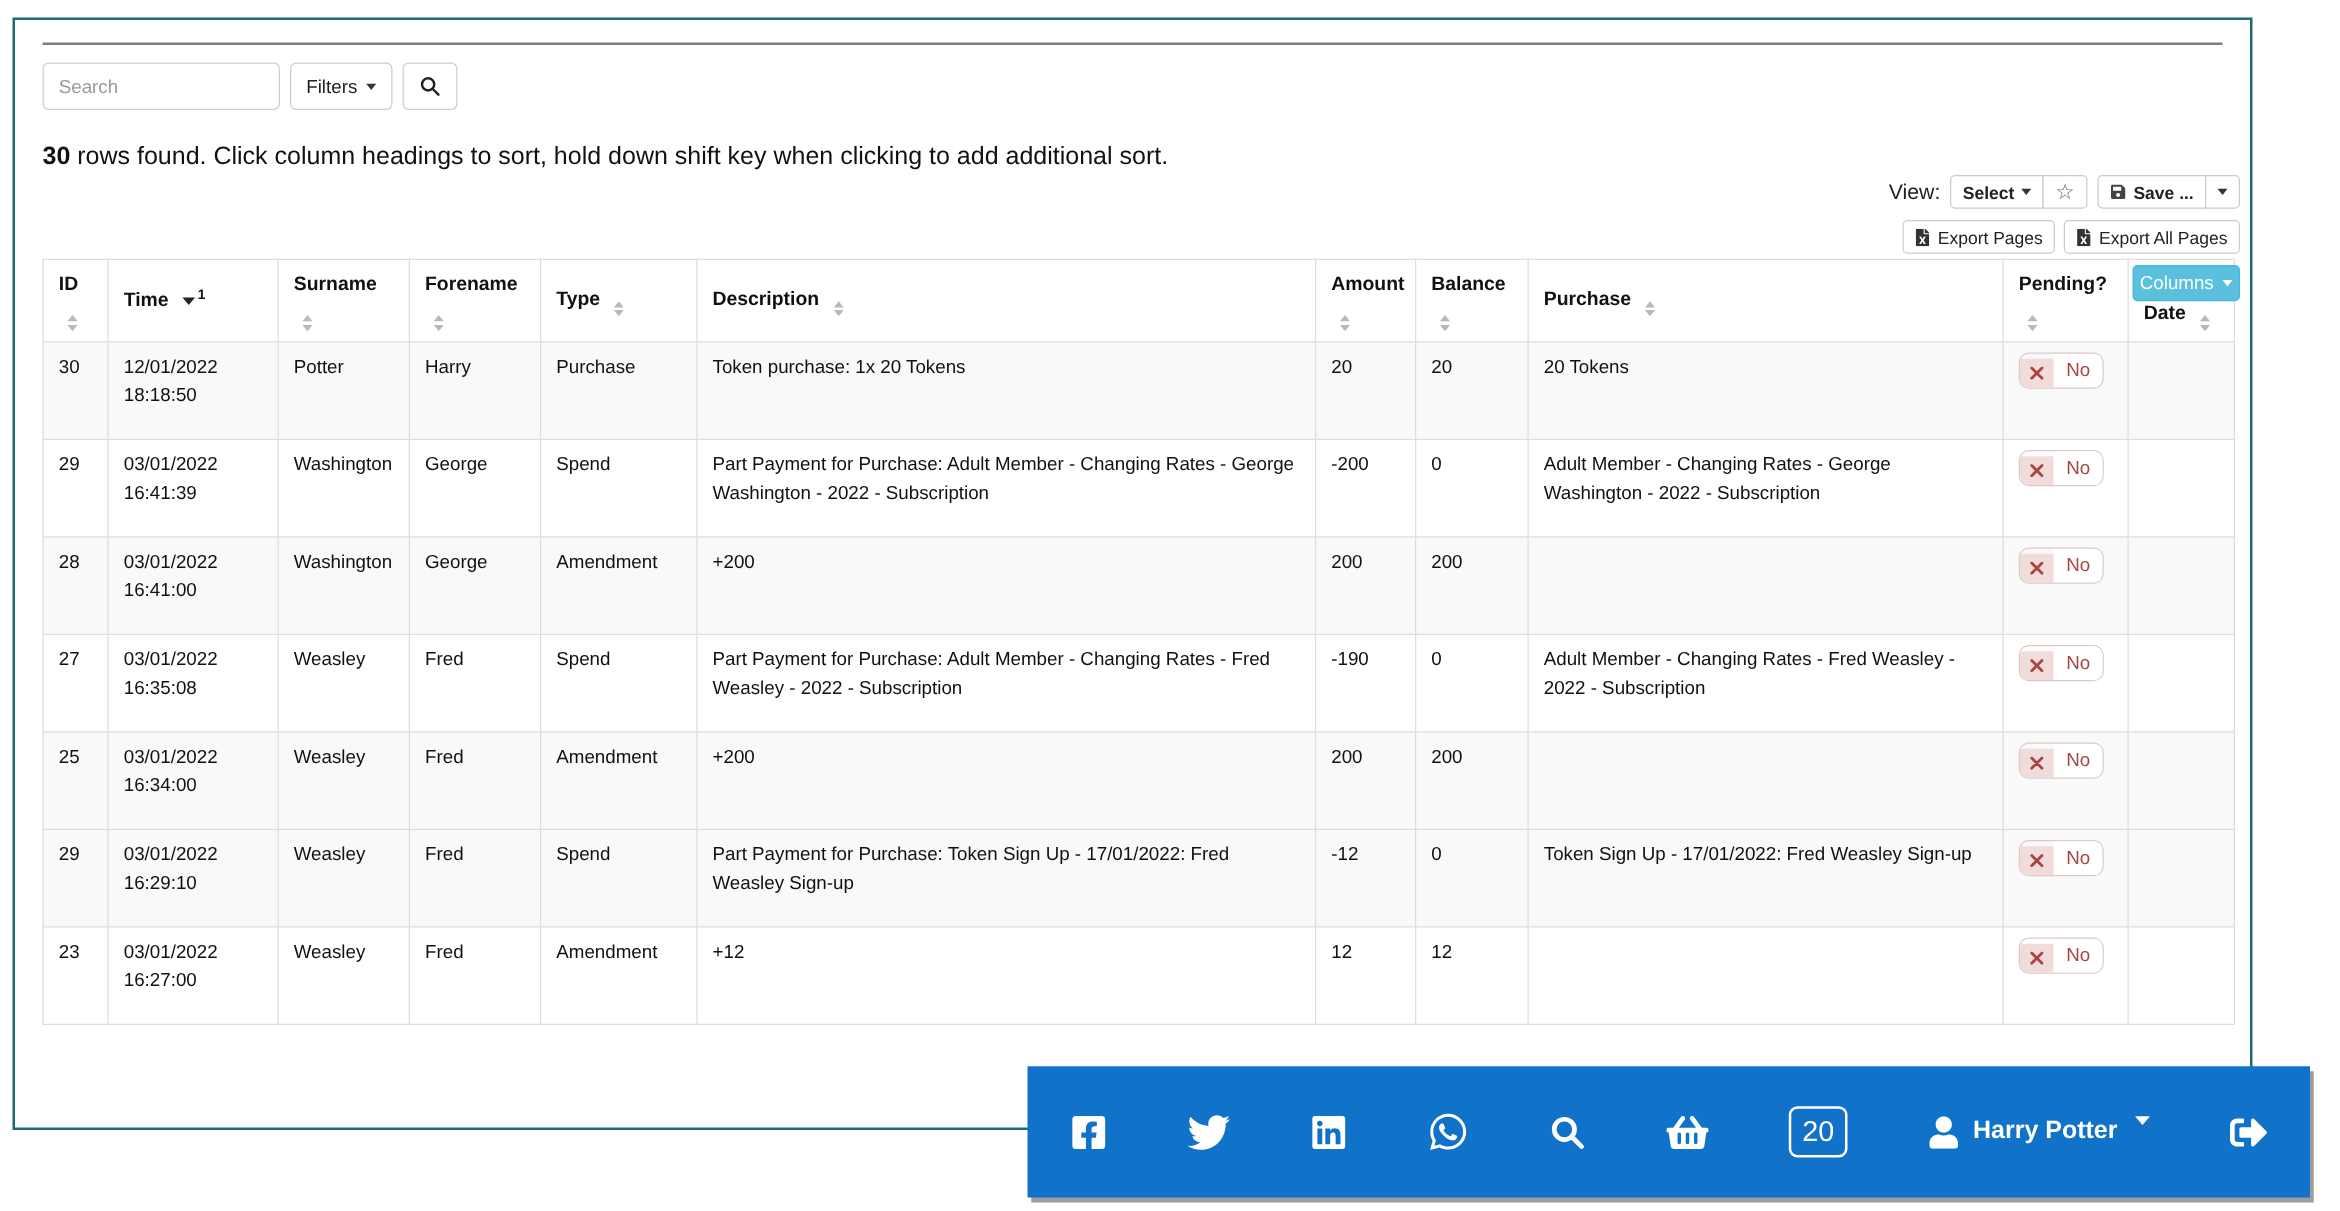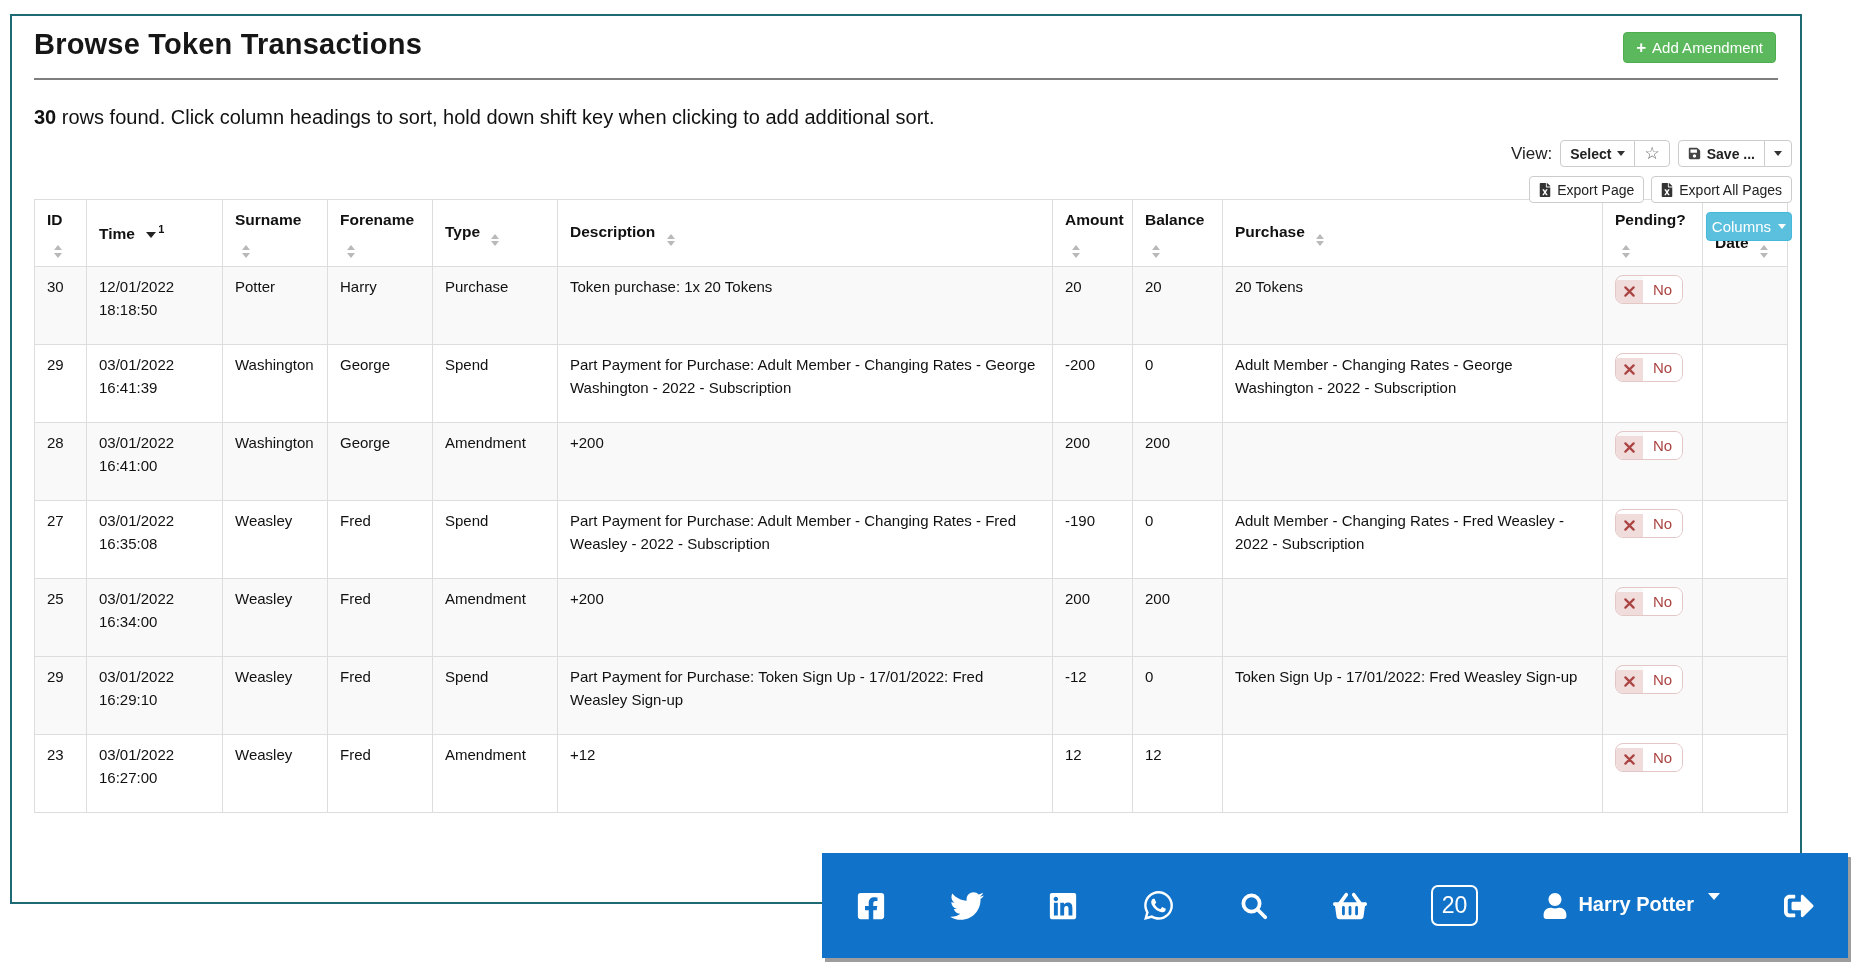--- a/index.html
+++ b/index.html
@@ -98,29 +98,35 @@
   .token-badge {
     border: 2.5px solid #fff; border-radius: 7px; color: #fff; font-size: 23px;
     padding: 5px 9px; cursor: pointer;
   }
   .user-menu { display: flex; gap: 10px; color: #fff; font-size: 20px; font-weight: bold; cursor: pointer; }
 </style>
 </head>
 <body style="--panel-border: #1d6a75; --add-green: #5cb85c; --columns-blue: #5bc0de; --footer-blue: #1072c8; --badge-red: #a94442;">
 
 <div class="panel">
-  <div class="panel-header">
-    <h1 class="page-title">Browse Token Transactions</h1>
-    <button class="btn-add">
-      <span class="plus-glyph">+</span>
-      <span>Add Amendment</span>
+  <div class="title-rule"></div>
+
+  <div class="toolbar">
+    <input class="search-input" placeholder="Search" style="">
+    <button class="btn">
+      <span>Filters</span>
+      <span class="caret"></span>
+    </button>
+    <button class="btn">
+      <svg width="18" height="18" viewBox="0 0 24 24" fill="none" stroke="#222" stroke-width="2.6" stroke-linecap="round">
+        <circle cx="10" cy="10" r="6.5"></circle>
+          <line x1="15.2" y1="15.2" x2="21" y2="21"></line>
+      </svg>
     </button>
   </div>
-  <div class="title-rule"></div>
-
 
   <div class="summary">
     <b>30</b><span> rows found. Click column headings to sort, hold down shift key when clicking to add additional sort.</span>
   </div>
 
   <div class="right-controls">
     <div class="view-row">
       <span class="view-label">View:</span>
       <span class="btn-group">
         <button class="btn sm">
@@ -141,21 +147,21 @@
         <button class="btn sm">
           <span class="caret"></span>
         </button>
       </span>
     </div>
     <div class="export-row">
       <button class="btn sm">
         <svg width="12" height="14" viewBox="0 0 384 512" fill="#333">
             <path d="M224 136V0H24C10.7 0 0 10.7 0 24v464c0 13.3 10.7 24 24 24h336c13.3 0 24-10.7 24-24V160H248c-13.2 0-24-10.8-24-24zm60.1 106.5L224 336l60.1 93.5c5.1 8-.6 18.5-10.1 18.5h-34.9c-4.4 0-8.5-2.4-10.6-6.3C208.9 405.5 192 373 192 373c-6.4 14.8-10 20-36.6 68.8-2.1 3.9-6.1 6.3-10.5 6.3H110c-9.5 0-15.2-10.5-10.1-18.5l60.3-93.5-60.3-93.5c-5.2-8 .6-18.5 10.1-18.5h34.9c4.4 0 8.5 2.4 10.6 6.3 26.1 48.8 20 33.6 36.6 68.5 0 0 6.1-11.7 36.6-68.5 2.1-3.9 6.2-6.3 10.6-6.3H274c9.5-.1 15.2 10.4 10.1 18.4zM384 121.9v6.1H256V0h6.1c6.4 0 12.5 2.5 17 7l97.9 98c4.5 4.5 7 10.6 7 16.9z"></path>
           </svg>
-        <span>Export Page</span>
+        <span>Export Pages</span>
       </button>
       <button class="btn sm">
         <svg width="12" height="14" viewBox="0 0 384 512" fill="#333">
             <path d="M224 136V0H24C10.7 0 0 10.7 0 24v464c0 13.3 10.7 24 24 24h336c13.3 0 24-10.7 24-24V160H248c-13.2 0-24-10.8-24-24zm60.1 106.5L224 336l60.1 93.5c5.1 8-.6 18.5-10.1 18.5h-34.9c-4.4 0-8.5-2.4-10.6-6.3C208.9 405.5 192 373 192 373c-6.4 14.8-10 20-36.6 68.8-2.1 3.9-6.1 6.3-10.5 6.3H110c-9.5 0-15.2-10.5-10.1-18.5l60.3-93.5-60.3-93.5c-5.2-8 .6-18.5 10.1-18.5h34.9c4.4 0 8.5 2.4 10.6 6.3 26.1 48.8 20 33.6 36.6 68.5 0 0 6.1-11.7 36.6-68.5 2.1-3.9 6.2-6.3 10.6-6.3H274c9.5-.1 15.2 10.4 10.1 18.4zM384 121.9v6.1H256V0h6.1c6.4 0 12.5 2.5 17 7l97.9 98c4.5 4.5 7 10.6 7 16.9z"></path>
           </svg>
         <span>Export All Pages</span>
       </button>
     </div>
     <button class="btn-columns">
       <span>Columns</span>

